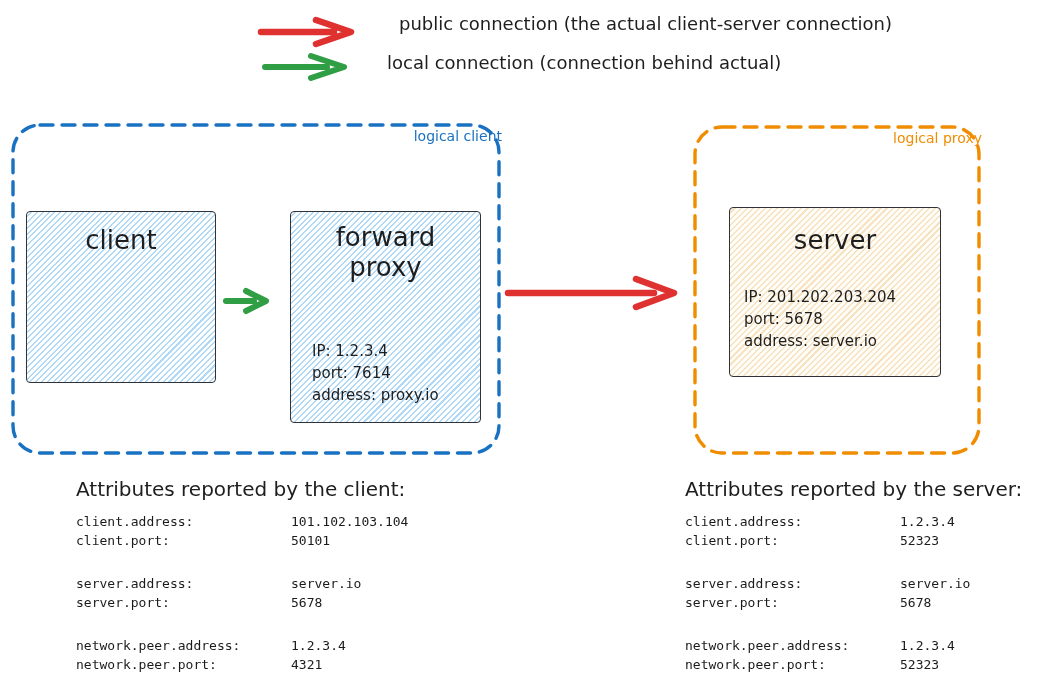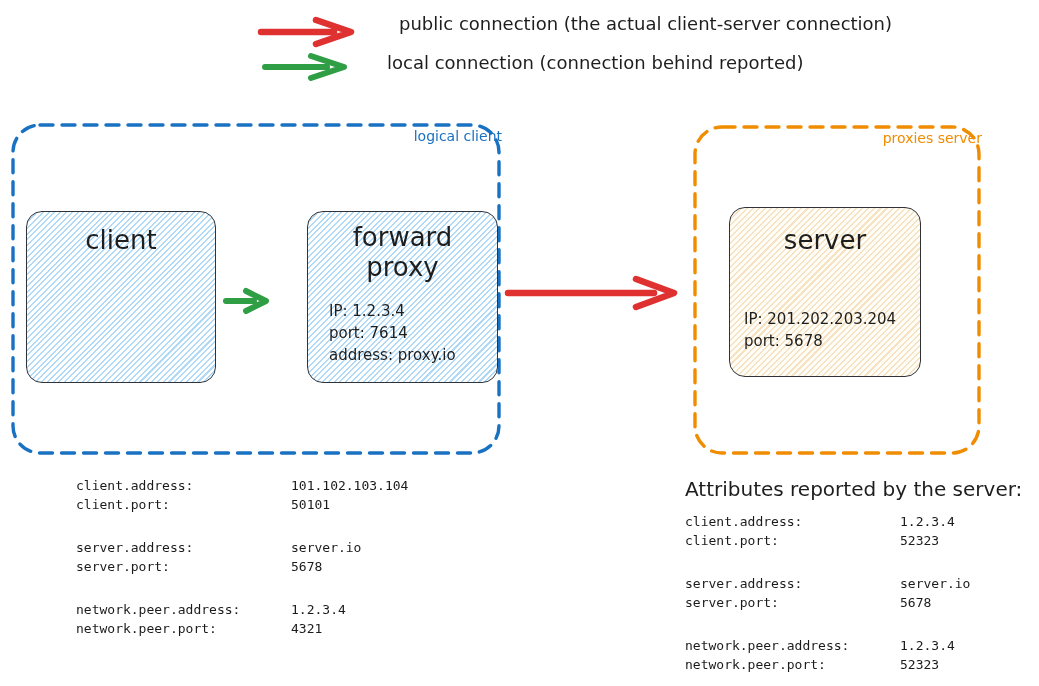--- a/index.html
+++ b/index.html
@@ -23,21 +23,21 @@
     position:absolute;top:6px;left:0;right:0;
     text-align:right;font-size:14px;white-space:nowrap;
   }
   .group-label.blue{color:#1971c2;}
   .group-label.orange{color:#f08c00;}
 
   
   .node{
     position:absolute;
     border:1.7px solid #30343a;
-    border-radius:16px;
+    border-radius:4px;
     box-sizing:border-box;
   }
   .node.blue-fill{
     background-color:#ffffff;
     background-image:repeating-linear-gradient(135deg,
       rgba(165,216,255,0) 0px, rgba(165,216,255,0) 2.6px,
       rgba(150,205,245,0.75) 2.6px, rgba(150,205,245,0.75) 4.1px);
   }
   .node.cream-fill{
     background-color:#fffdf8;
@@ -78,66 +78,68 @@
 <div class="canvas">
 
   <svg class="abs" style="left:256px;top:16px" width="104" height="32" viewBox="0 0 104 32">
     <path d="M5 16 L78 16 M60 4 L95 16 L60 28" fill="none" stroke-width="6.5" stroke-linecap="round" stroke-linejoin="round" stroke="#e03131"></path>
   </svg>
   <div class="abs legend-label" style="left:399px;top:9px">public connection (the actual client-server connection)</div>
 
   <svg class="abs" style="left:261px;top:52px" width="92" height="30" viewBox="0 0 92 30">
     <path d="M4 15 L66 15 M50 4 L83 15 L50 26" fill="none" stroke-width="6" stroke-linecap="round" stroke-linejoin="round" stroke="#2f9e44"></path>
   </svg>
-  <div class="abs legend-label" style="left:387px;top:48px">local connection (connection behind reported)</div>
+  <div class="abs legend-label" style="left:387px;top:48px">local connection (connection behind actual)</div>
 
   <div class="abs" style="left:10px;top:122px;width:492px;height:334px">
     <svg width="492" height="334" viewBox="0 0 492 334">
       <rect x="3" y="3" width="486" height="328" rx="27" fill="none" stroke-width="3.4" stroke-dasharray="13 9" stroke-linecap="round" stroke="#1971c2"></rect>
     </svg>
     <div class="group-label blue">logical client</div>
   </div>
 
   <div class="node blue-fill" style="left:26px;top:211px;width:190px;height:172px">
     <div class="node-title">client</div>
   </div>
 
   <svg class="abs" style="left:222px;top:287px" width="54" height="28" viewBox="0 0 54 28">
     <path d="M4 14 L32 14 M24 4 L44 14 L24 24" fill="none" stroke-width="6" stroke-linecap="round" stroke-linejoin="round" stroke="#2f9e44"></path>
   </svg>
 
-  <div class="node blue-fill" style="left:307px;top:211px;width:191px;height:172px">
+  <div class="node blue-fill" style="left:290px;top:211px;width:191px;height:212px">
     <div class="node-title" style="padding-top:10px;line-height:30px;padding-left:18px;padding-right:18px">forward proxy</div>
     <div class="node-details" style="bottom:16px">
       <span>IP: 1.2.3.4</span>
       <span>port: 7614</span>
       <span>address: proxy.io</span>
     </div>
   </div>
 
   <svg class="abs" style="left:502px;top:273px" width="188" height="40" viewBox="0 0 188 40">
     <path d="M6 20 L152 20 M134 6 L172 20 L134 34" fill="none" stroke-width="6.5" stroke-linecap="round" stroke-linejoin="round" stroke="#e03131"></path>
   </svg>
 
   <div class="abs" style="left:692px;top:124px;width:290px;height:332px">
     <svg width="290" height="332" viewBox="0 0 290 332">
       <rect x="3" y="3" width="284" height="326" rx="27" fill="none" stroke-width="3.4" stroke-dasharray="13 9" stroke-linecap="round" stroke="#f08c00"></rect>
     </svg>
-    <div class="group-label orange">proxies server</div>
+    <div class="group-label orange">logical proxy</div>
   </div>
 
-  <div class="node cream-fill" style="left:729px;top:207px;width:192px;height:170px">
+  <div class="node cream-fill" style="left:729px;top:207px;width:212px;height:170px">
     <div class="node-title" style="padding-top:17px">server</div>
     <div class="node-details" style="bottom:24px;left:14px">
       <span>IP: 201.202.203.204</span>
       <span>port: 5678</span>
+      <span>address: server.io</span>
     </div>
   </div>
 
   <div class="attr-block" style="left:76px;top:476px">
+    <div class="attr-title">Attributes reported by the client:</div>
 
     <div class="attr-group">
       <div class="attr-row">
         <span class="attr-label">client.address:</span><span class="attr-value">101.102.103.104</span>
       </div>
       <div class="attr-row">
         <span class="attr-label">client.port:</span><span class="attr-value">50101</span>
       </div>
     </div>
 

